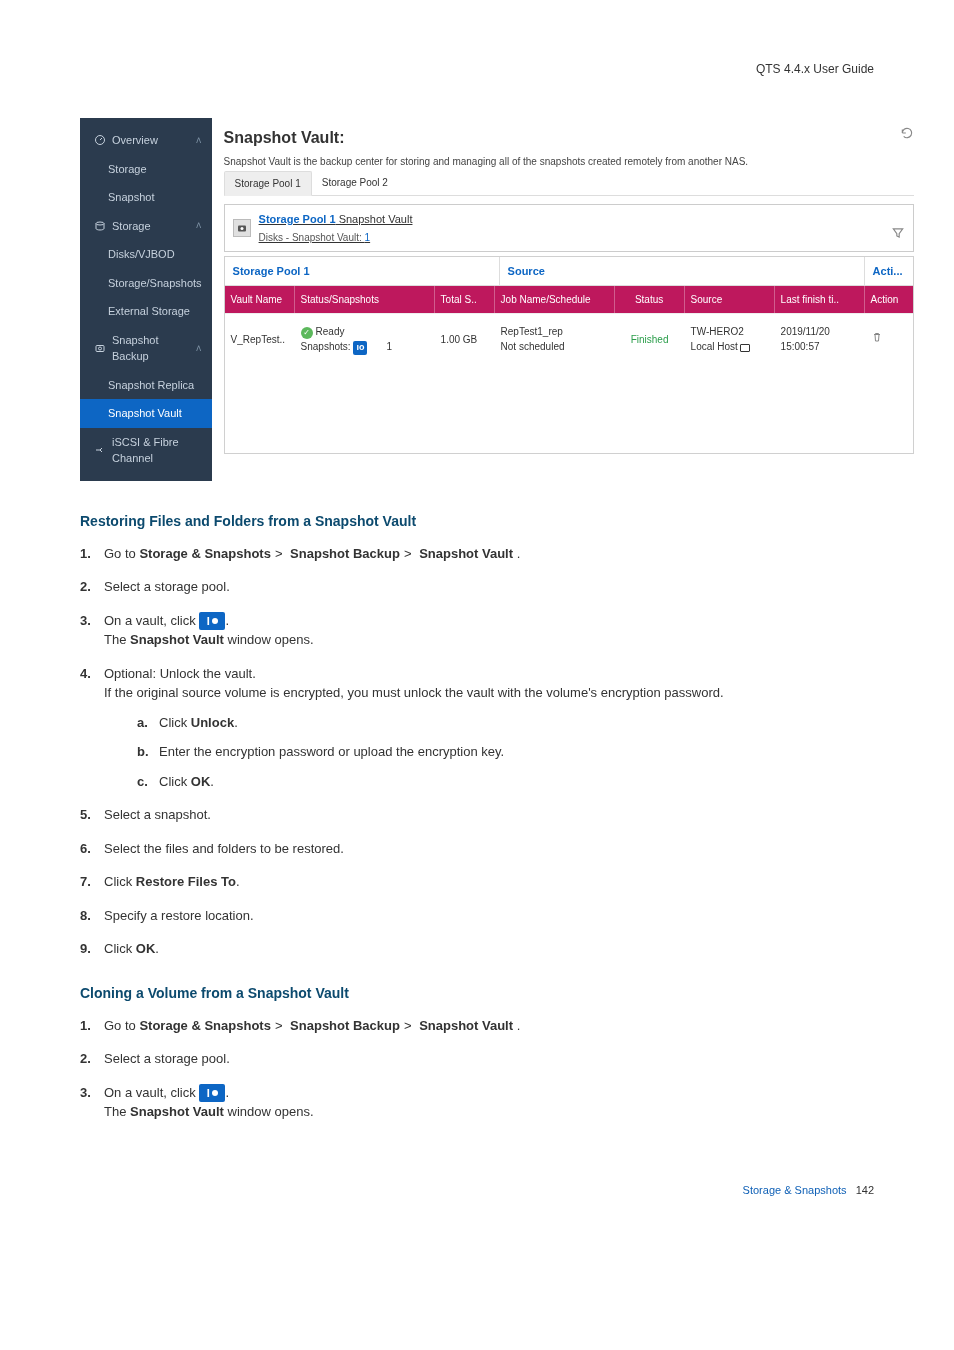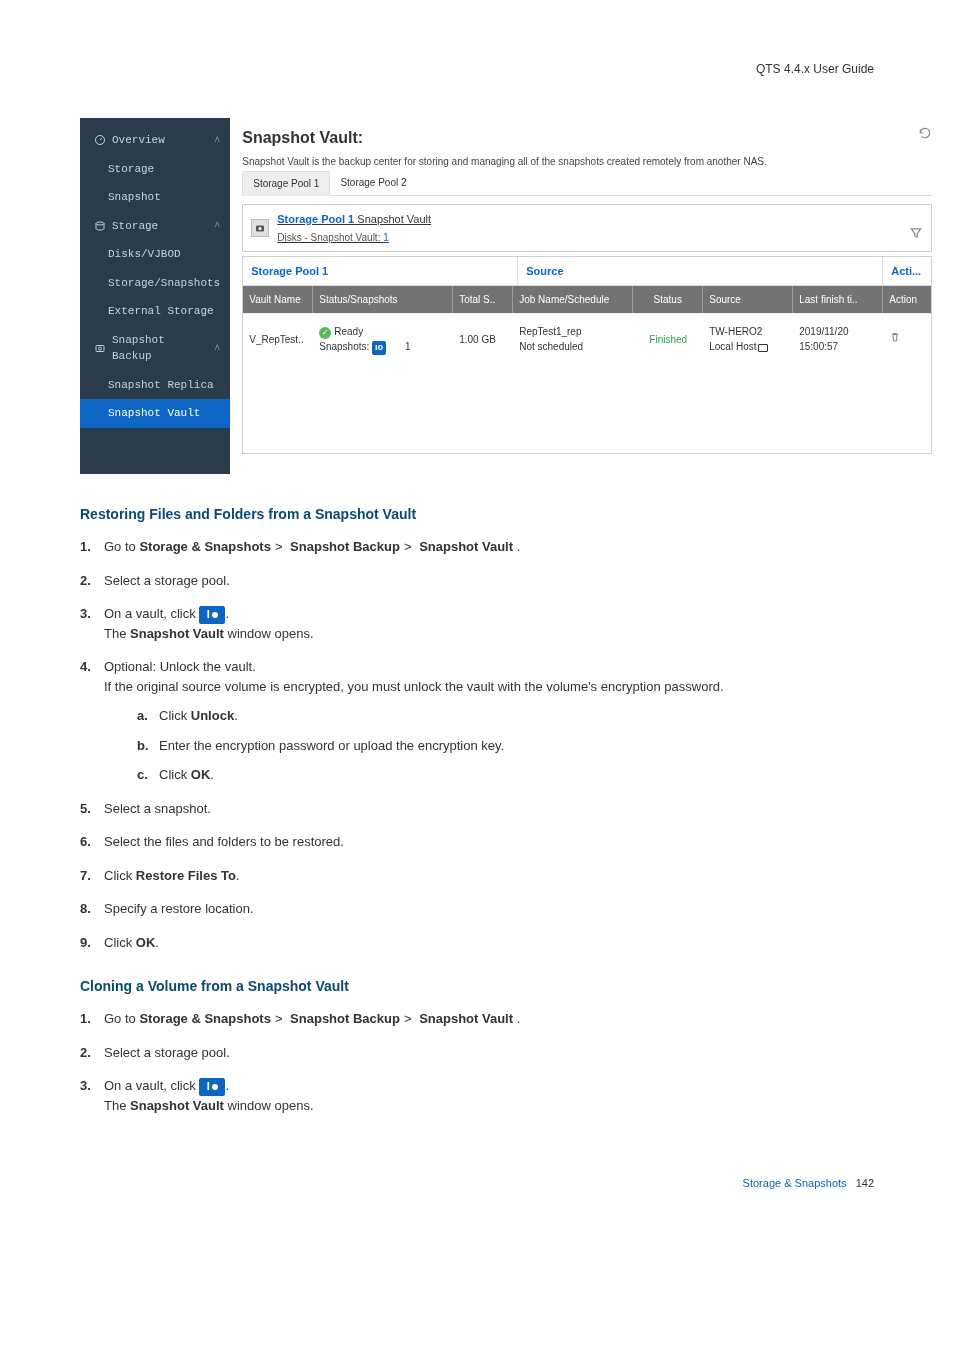--- a/index.html
+++ b/index.html
@@ -25,21 +25,20 @@
     border-radius: 2px;
     display: flex;
     font-size: 11px;
     margin-bottom: 30px;
   }
   .sidebar {
     width: 165px;
     background: #2b3b4e;
     color: #c6d1dd;
     padding: 8px 0;
-    font-family: Liberation Mono, monospace;
   }
   .side-item {
     padding: 6px 10px 6px 14px;
     display: flex;
     align-items: center;
     gap: 6px;
     cursor: pointer;
   }
   .side-item.sub { padding-left: 28px; }
   .side-item.selected { background: #0d66c4; color: #fff; }
@@ -75,21 +74,21 @@
   .pool-header .pn { color:#0d66c4; font-weight:bold;}
   .pool-header .total { margin-top:2px; color:#555; font-size:10px;}
   .filter-ic { margin-left:auto; color:#888; padding-top:14px;}
 
   .table-wrap { border:1px solid #d0d0d0; margin-top:4px; }
   .table-head2 { display:flex; border-bottom: 1px solid #ddd; font-size:11px; }
   .th2 { padding:6px 8px; color:#0d66c4; font-weight:bold;}
   .th2.sp1 { width: 275px; border-right:1px solid #ddd;}
   .th2.src { flex:1; border-right:1px solid #ddd;}
   .th2.act { width:48px;}
-  .table-head3 { display:flex; background:#737373; color:#fff; font-size:10px;}
+  .table-head3 { display:flex; background:#be185d; color:#fff; font-size:10px;}
   .th3 { padding:6px 6px; border-right: 1px solid rgba(255,255,255,0.3);}
   .col-vn { width:70px;}
   .col-ss { width:140px;}
   .col-ts { width:60px;}
   .col-js { width:120px;}
   .col-st { width:70px;text-align:center;}
   .col-sr { width:90px;}
   .col-lf { width:90px;}
   .col-ac { width:48px; border-right:none;}
   .table-row { display:flex; font-size:10px; border-top:1px solid #eee; align-items:center;}
@@ -188,20 +187,28 @@
         </span>
       <span>Snapshot Backup</span>
       <span class="chev">˄</span>
     </div>
     <div class="side-item sub">
         <span>Snapshot Replica</span>
       </div>
     <div class="side-item sub selected">
         <span>Snapshot Vault</span>
       </div>
+    <div class="side-item">
+      <span class="side-icon">
+          <svg viewBox="0 0 24 24">
+            <path d="M4 12h8M12 12l4-4M12 12l4 4" fill="none" stroke="currentColor" stroke-width="2"></path>
+          </svg>
+        </span>
+      <span>iSCSI &amp; Fibre Channel</span>
+    </div>
   </div>
 
   <div class="mainpane">
     <div class="refresh-ic">
       <svg width="14" height="14" viewBox="0 0 24 24">
           <path d="M4 12a8 8 0 1 1 2.3 5.7M4 12V6M4 12h6" fill="none" stroke="currentColor" stroke-width="2"></path>
         </svg>
     </div>
     <div class="sv-title">Snapshot Vault:</div>
     <div class="sv-desc">Snapshot Vault is the backup center for storing and managing all of the snapshots created remotely from another NAS.</div>

